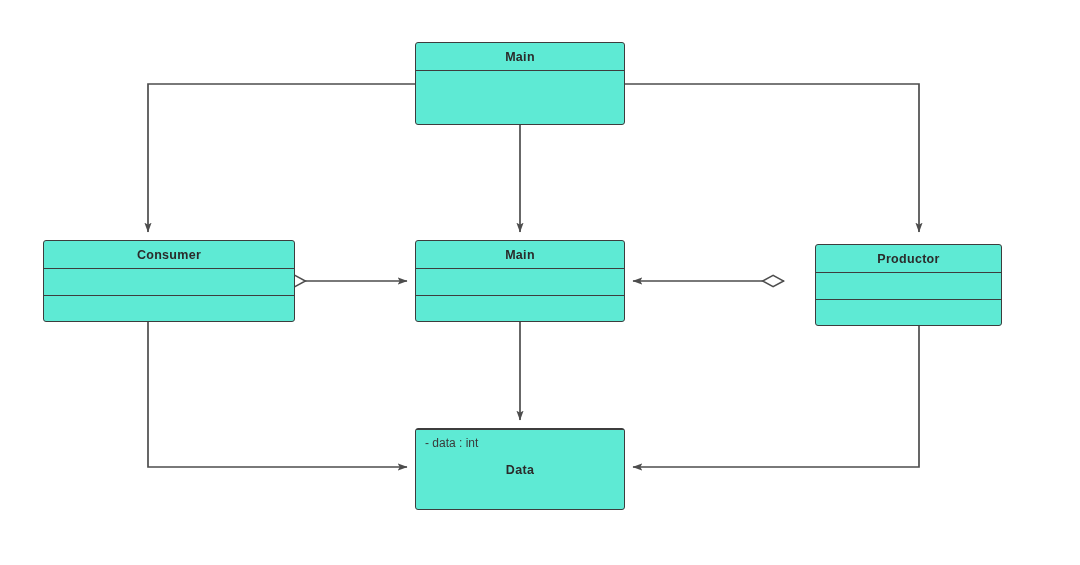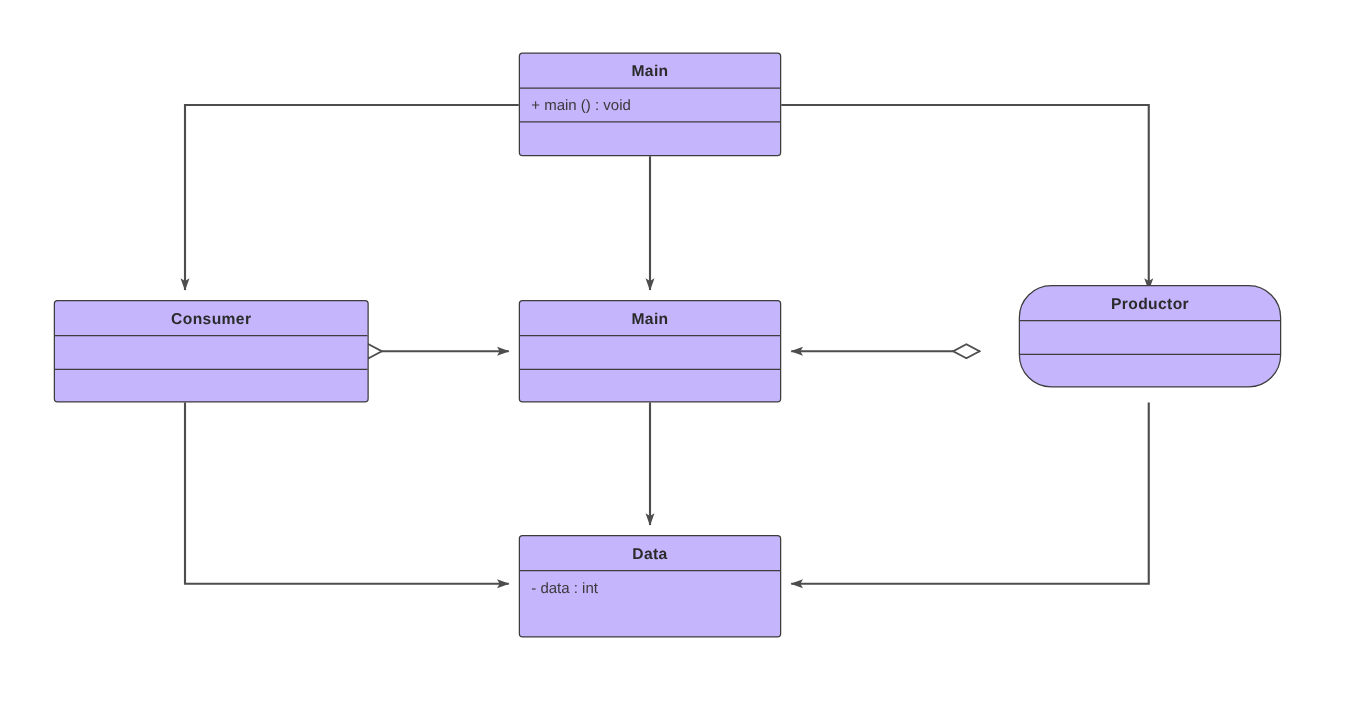--- a/index.html
+++ b/index.html
@@ -23,21 +23,21 @@
     position: absolute;
     left: 0;
     top: 0;
     width: 1080px;
     height: 565px;
     pointer-events: none;
   }
   .uml-class {
     position: absolute;
     box-sizing: border-box;
-    background: #c4b5fd;
+    background: #5eead4;
     border: 1.6px solid #3d3d3d;
     border-radius: 3px;
     display: flex;
     flex-direction: column;
     z-index: 5;
   }
   .compartment {
     box-sizing: border-box;
     display: flex;
     align-items: center;
@@ -89,37 +89,36 @@
         <path d="M 784 281 L 633 281" marker-end="url(#arrow-filled)" marker-start="url(#diamond-hollow)"></path>
         <path d="M 520 322 L 520 420" marker-end="url(#arrow-filled)"></path>
         <path d="M 148 322 L 148 467 L 407 467" marker-end="url(#arrow-filled)"></path>
         <path d="M 919 322 L 919 467 L 633 467" marker-end="url(#arrow-filled)"></path>
       </g>
   </svg>
 
   <div id="classes">
       <div class="uml-class" style="left: 415px; top: 42px; width: 210px; height: 83px;">
         <div class="compartment title fixed" style="height: 27px;">Main</div>
-        <div class="compartment member divider fixed" style="height: 27px;">+ main () : void</div>
         <div class="compartment member divider grow"></div>
       </div>
       <div class="uml-class" style="left: 43px; top: 240px; width: 252px; height: 82px;">
         <div class="compartment title fixed" style="height: 27px;">Consumer</div>
         <div class="compartment member divider fixed" style="height: 27px;"></div>
         <div class="compartment member divider grow"></div>
       </div>
       <div class="uml-class" style="left: 415px; top: 240px; width: 210px; height: 82px;">
         <div class="compartment title fixed" style="height: 27px;">Main</div>
         <div class="compartment member divider fixed" style="height: 27px;"></div>
         <div class="compartment member divider grow"></div>
       </div>
-      <div class="uml-class" style="left: 815px; top: 228px; width: 210px; height: 82px; border-radius: 26px;">
+      <div class="uml-class" style="left: 815px; top: 244px; width: 187px; height: 82px;">
         <div class="compartment title fixed" style="height: 27px;">Productor</div>
         <div class="compartment member divider fixed" style="height: 27px;"></div>
         <div class="compartment member divider grow"></div>
       </div>
       <div class="uml-class" style="left: 415px; top: 428px; width: 210px; height: 82px;">
+        <div class="compartment member divider fixed" style="height: 27px;">- data  : int</div>
         <div class="compartment title fixed" style="height: 27px;">Data</div>
-        <div class="compartment member divider fixed" style="height: 27px;">- data  : int</div>
       </div>
     </div>
 
 </div>
 
 </body></html>

